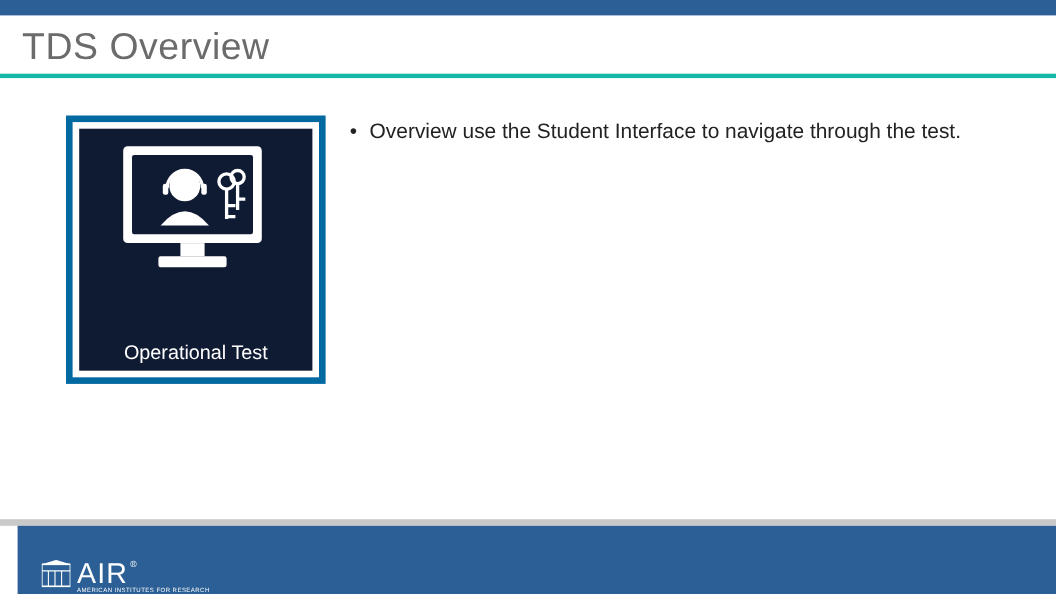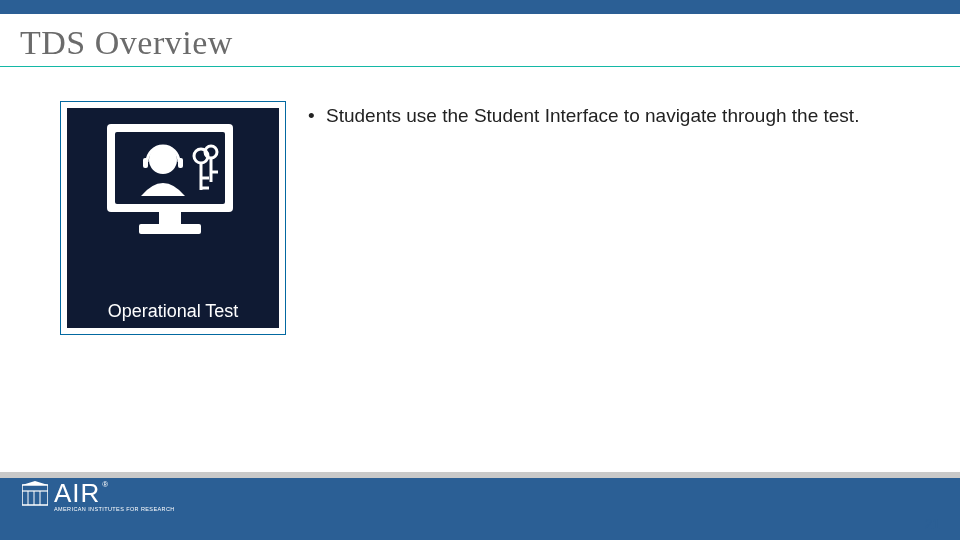--- a/index.html
+++ b/index.html
@@ -1,38 +1,38 @@
 <!DOCTYPE html>
 <html><head>
 <meta charset="utf-8">
 <style>
   * { box-sizing: border-box; margin: 0; padding: 0; }
   html, body { width: 960px; height: 540px; font-family: Arial, Helvetica, sans-serif; background: #fff; overflow: hidden; }
   .slide { width: 960px; height: 540px; position: relative; display: flex; flex-direction: column; }
 
   .top-bar { height: 14px; background: #2b5f95; width: 100%; flex: 0 0 auto; }
 
-  .title-row { padding: 10px 20px 4px 20px; border-bottom: 1px solid #14b8a6; flex: 0 0 auto; font-family: Liberation Serif, serif; }
+  .title-row { padding: 10px 20px 4px 20px; border-bottom: 4px solid #14b8a6; flex: 0 0 auto; }
   .title-row h1 { font-size: 34px; font-weight: 400; color: #6b6b6b; letter-spacing: 0.5px; }
 
   .content { flex: 1 1 auto; display: flex; padding: 34px 26px 10px 60px; gap: 22px; align-items: flex-start; }
 
-  .tile-frame { border: 1px solid #0369a1; padding: 6px; background: #fff; flex: 0 0 auto; }
+  .tile-frame { border: 6px solid #0369a1; padding: 6px; background: #fff; flex: 0 0 auto; }
   .tile { width: 212px; height: 220px; background: #0f1a33; color: #fff; display: flex; flex-direction: column; align-items: center; justify-content: flex-start; padding: 10px 8px 6px 8px; }
   .tile-top { flex: 1; display: flex; align-items: flex-start; justify-content: center; width: 100%; }
   .tile-label { text-align: center; font-size: 18px; line-height: 1.15; margin-top: 0; }
 
   .bullets { flex: 1 1 auto; padding-top: 2px; }
   .bullets ul { list-style: none; }
   .bullets li { font-size: 19px; color: #222; line-height: 1.35; margin-bottom: 6px; padding-left: 18px; position: relative; }
   .bullets li::before { content: "•"; position: absolute; left: 0; top: 0; color: #222; }
 
   .footer { flex: 0 0 auto; height: 68px; width: 100%; display: flex; flex-direction: column; }
   .footer-top { height: 6px; background: #c9c9c9; width: 100%; }
-  .footer-main { flex: 1; background: #2b5f95; display: flex; align-items: flex-start; padding-left: 22px; }
+  .footer-main { flex: 1; background: #2b5f95; display: flex; align-items: flex-end; padding-left: 22px; margin-left: 16px; }
 
   .logo { display: flex; align-items: center; gap: 6px; }
   .logo-text { color: #fff; font-size: 26px; font-weight: 400; letter-spacing: 1px; position: relative; display: flex; align-items: flex-start; }
   .logo-text .reg { font-size: 8px; margin-top: 2px; margin-left: 2px; }
 
   .page-num { position: absolute; right: 20px; bottom: 8px; font-size: 14px; color: #2b5f95; }
 </style>
 </head>
 <body>
 
@@ -73,21 +73,21 @@
           </svg>
         </div>
         <div class="tile-label">
           <div>Operational Test</div>
         </div>
       </div>
     </div>
 
     <div class="bullets">
       <ul>
-        <li>Students use the Student Interface to navigate through the test.</li>
+        <li>Overview use the Student Interface to navigate through the test.</li>
       </ul>
     </div>
 
   </div>
 
   <div class="footer">
     <div class="footer-top"></div>
     <div class="footer-main">
       <div class="logo">
         <svg width="26" height="28" viewBox="0 0 26 28">

